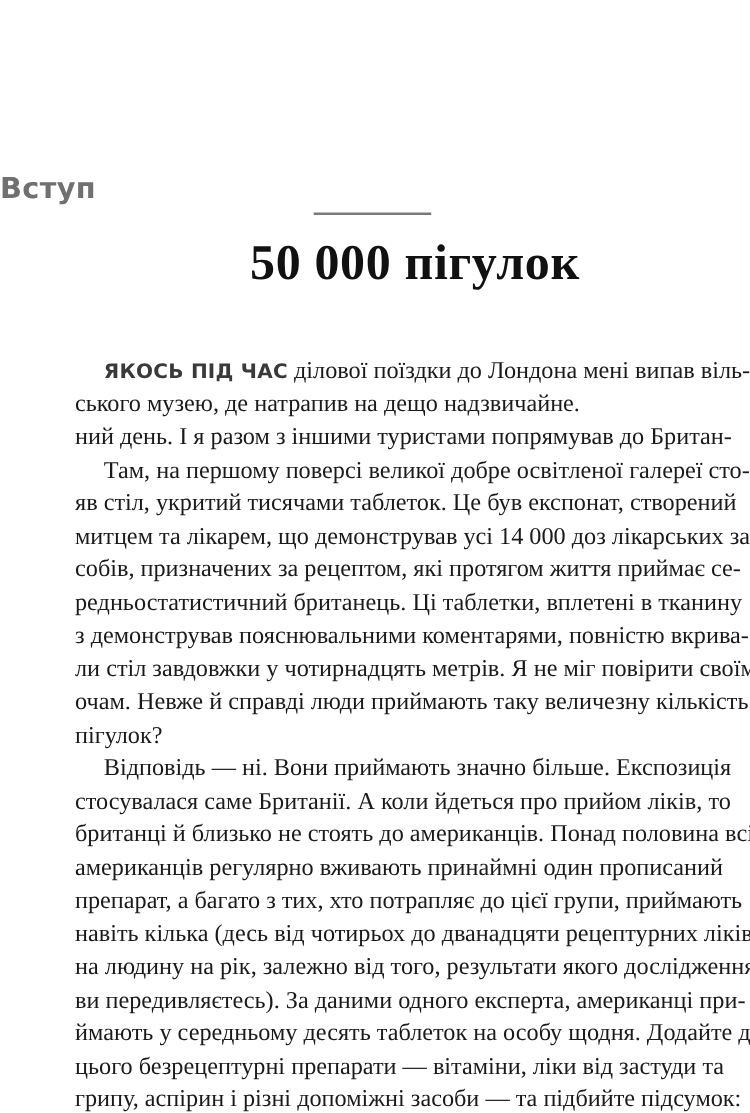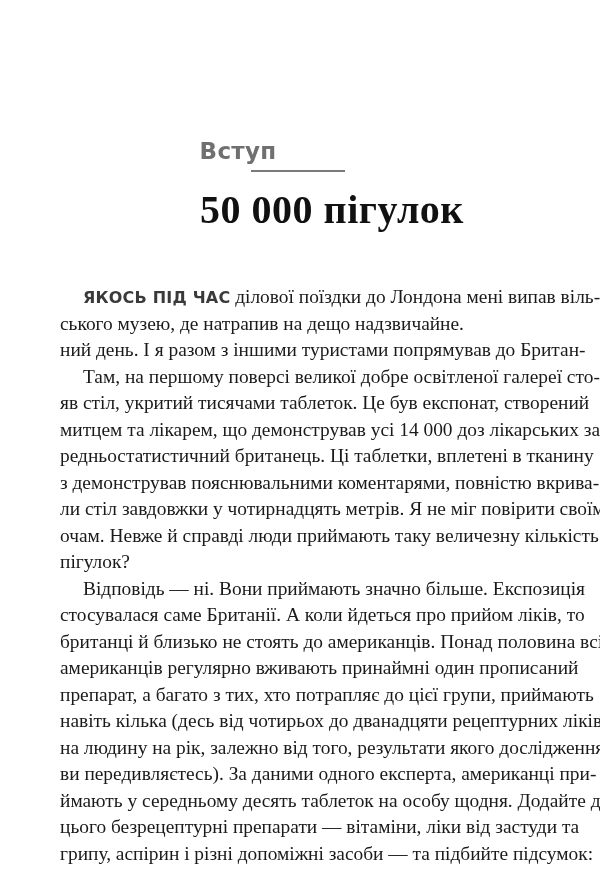--- a/index.html
+++ b/index.html
@@ -4,21 +4,21 @@
   <style>
     html, body { margin: 0; padding: 0; }
     body {
       width: 600px; height: 890px; background: #ffffff;
       position: relative; overflow: hidden;
       font-family: "DejaVu Serif", "Liberation Serif", serif;
       color: #1c1c1c;
     }
     .chapter-label {
       position: absolute; left: 0; width: 476px; top: 138px;
-      text-align: center;
+      text-align: left;
       font-family: "DejaVu Sans", "Liberation Sans", sans-serif;
       font-weight: bold; font-size: 23px; color: #707070;
       letter-spacing: 0.3px;
     }
     .chapter-rule {
       position: absolute; left: 251px; width: 94px; top: 170px; height: 2px;
       background: #7a7a7a;
     }
     .chapter-title {
       position: absolute; left: 0; width: 600px; top: 186px;
@@ -54,20 +54,21 @@
 <div class="chapter-rule"></div>
 <div class="chapter-title">50 000 пігулок</div>
 
 <div class="body-text">
   <span class="line indent"><span class="lead">ЯКОСЬ ПІД ЧАС</span><span> ділової поїздки до Лондона мені випав віль-</span></span>
   <span class="line last">ського музею, де натрапив на дещо надзвичайне.</span>
   <span class="line">ний день. І я разом з іншими туристами попрямував до Британ-</span>
   <span class="line indent">Там, на першому поверсі великої добре освітленої галереї сто-</span>
   <span class="line">яв стіл, укритий тисячами таблеток. Це був експонат, створений</span>
   <span class="line">митцем та лікарем, що демонстрував усі 14 000 доз лікарських за-</span>
+  <span class="line">собів, призначених за рецептом, які протягом життя приймає се-</span>
   <span class="line">редньостатистичний британець. Ці таблетки, вплетені в тканину</span>
   <span class="line">з демонстрував пояснювальними коментарями, повністю вкрива-</span>
   <span class="line">ли стіл завдовжки у чотирнадцять метрів. Я не міг повірити своїм</span>
   <span class="line">очам. Невже й справді люди приймають таку величезну кількість</span>
   <span class="line last">пігулок?</span>
   <span class="line indent">Відповідь — ні. Вони приймають значно більше. Експозиція</span>
   <span class="line">стосувалася саме Британії. А коли йдеться про прийом ліків, то</span>
   <span class="line">британці й близько не стоять до американців. Понад половина всіх</span>
   <span class="line">американців регулярно вживають принаймні один прописаний</span>
   <span class="line">препарат, а багато з тих, хто потрапляє до цієї групи, приймають</span>

